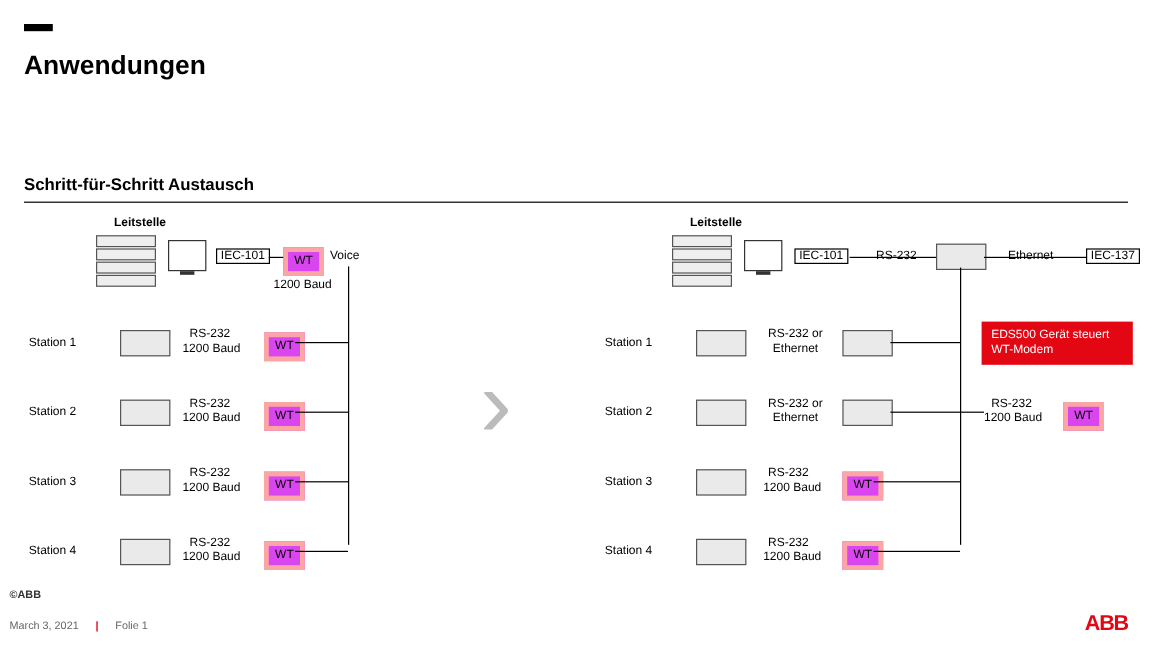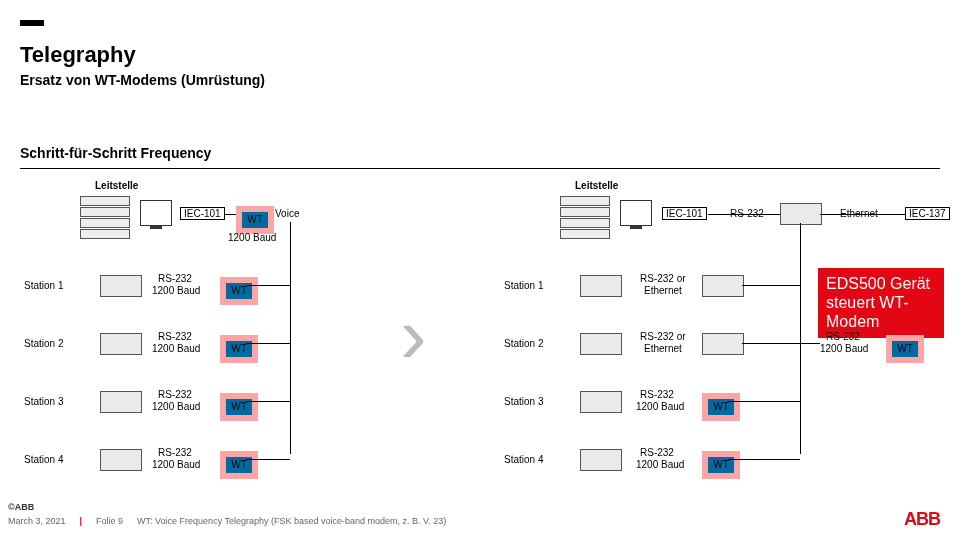--- a/index.html
+++ b/index.html
@@ -10,38 +10,37 @@
 .section{position:absolute;left:20px;top:145px;font-size:14px;font-weight:700}
 .hr{position:absolute;left:20px;top:168px;width:920px;height:1px;background:#000}
 .label{font-size:10px}
 .labelb{font-size:10px;font-weight:700}
 .pos{position:absolute}
 .computer{width:30px;height:24px;border:1px solid #333;position:relative}
 .computer:after{content:"";position:absolute;bottom:-4px;left:9px;width:12px;height:3px;background:#333}
 .server{width:50px;height:18px;position:relative}
 .server .u{height:8px;border:1px solid #555;margin-bottom:1px;background:#eee}
 .device{width:40px;height:20px;border:1px solid #555;background:#eaeaea}
-.wt{width:26px;height:16px;border:6px solid #fca5a5;background:#0369a1;text-align:center;font-size:10px;line-height:16px}
+.wt{width:26px;height:16px;border:4px solid #fca5a5;background:#d946ef;text-align:center;font-size:10px;line-height:16px}
 .vline{position:absolute;width:1px;background:#000}
 .hline{position:absolute;height:1px;background:#000}
 .arrow{position:absolute;font-size:80px;color:#bbb;font-weight:300}
-.eds{position:absolute;background:#e30613;color:#fff;font-size:16px;padding:6px 8px;line-height:1.2}
+.eds{position:absolute;background:#e30613;color:#fff;font-size:10px;padding:6px 8px;line-height:1.2}
 .footer{position:absolute;bottom:14px;left:8px;right:20px;font-size:9px;color:#666}
 .footerbar{display:flex;align-items:center;gap:14px}
 .footerbar .sep{color:#e30613;font-weight:700}
 .abb{position:absolute;right:20px;bottom:10px;font-size:18px;font-weight:900;letter-spacing:-1px;color:#e30613}
 </style>
 </head>
 <body>
 
 <div class="slide">
   <div class="dash"></div>
-  <div class="title">Telegraphy</div>
-  <div class="subtitle">Ersatz von WT-Modems (Umrüstung)</div>
-  <div class="section">Schritt-für-Schritt Frequency</div>
+  <div class="title">Anwendungen</div>
+  <div class="section">Schritt-für-Schritt Austausch</div>
   <div class="hr"></div>
 
   <div class="pos labelb" style="left:95px;top:180px">Leitstelle</div>
 
   <div class="pos" style="left:80px;top:196px">
       <div class="server">
         <div class="u"></div>
         <div class="u"></div>
         <div class="u"></div>
         <div class="u"></div>
@@ -166,21 +165,20 @@
     </div>
   <div class="pos label" style="left:640px;top:447px">RS-232</div>
   <div class="pos label" style="left:636px;top:459px">1200 Baud</div>
   <div class="pos wt" style="left:702px;top:451px">WT</div>
   <div class="hline" style="left:728px;top:459px;width:72px"></div>
 
   <div class="footer">
     <div class="footerbar">
       <span style="color:#333;font-weight:700">©ABB</span>
     </div>
-    <div class="footerbar" style="margin-top:4px">
+    <div class="footerbar" style="margin-top:16px">
       <span>March 3, 2021</span>
       <span class="sep">|</span>
-      <span>Folie 9</span>
-      <span>WT: Voice Frequency Telegraphy (FSK based voice-band modem, z. B. V. 23)</span>
+      <span>Folie 1</span>
     </div>
   </div>
   <div class="abb">ABB</div>
 </div>
 
 </body></html>

